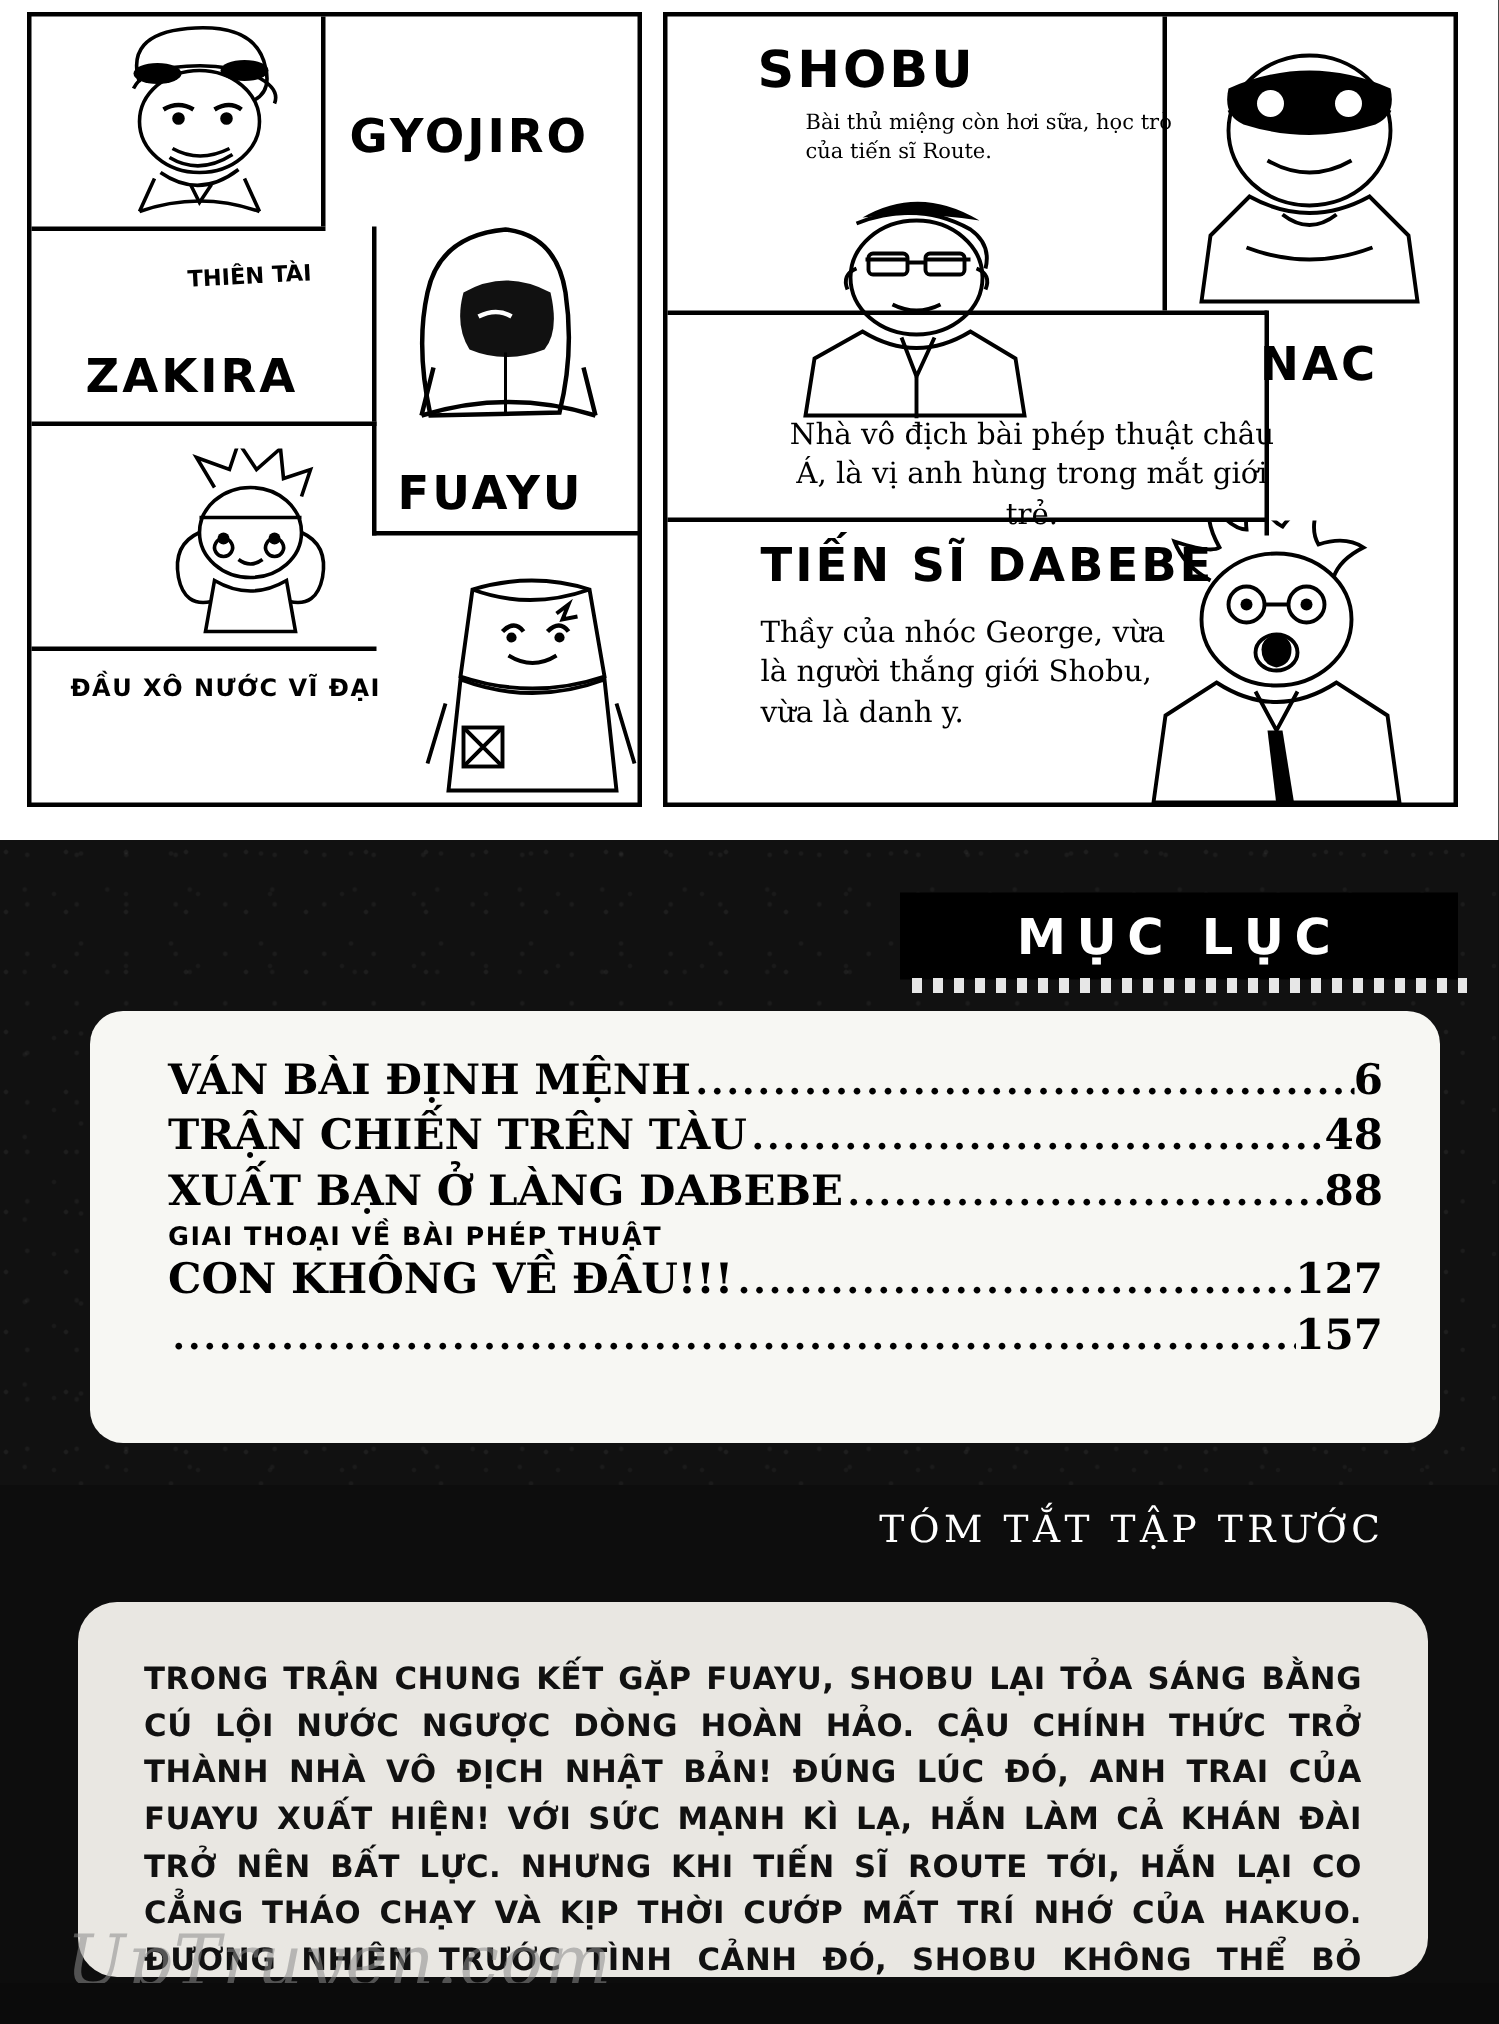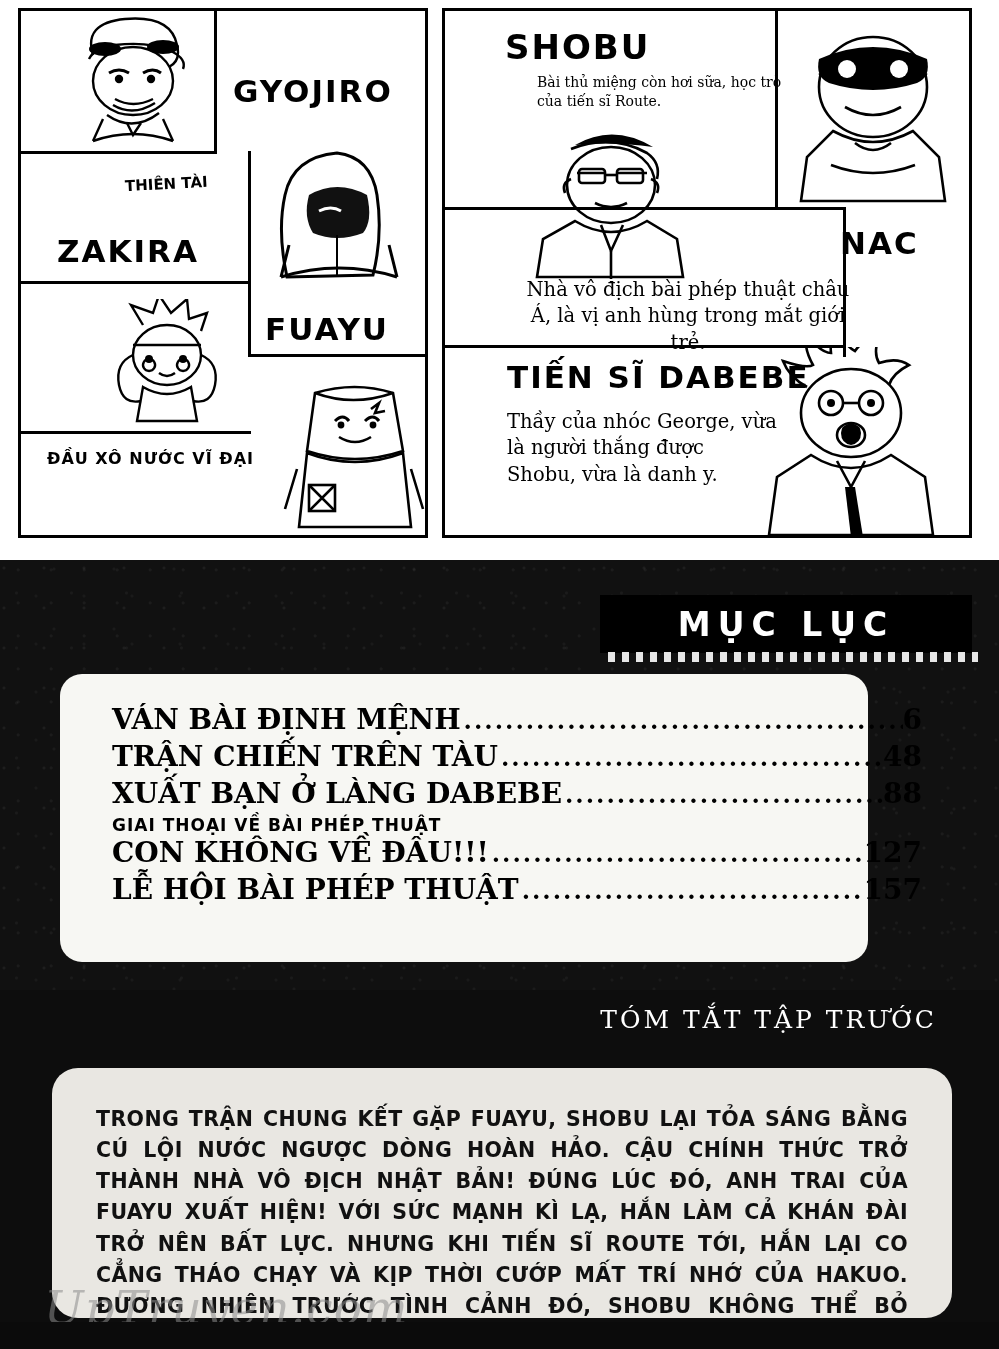--- a/index.html
+++ b/index.html
@@ -75,21 +75,21 @@
     font-size:33px;
     letter-spacing:7px;
   }
   .dotrow{
     position:absolute;left:608px;top:652px;width:370px;height:10px;
     background:repeating-linear-gradient(90deg,#ffffff 0 7px, transparent 7px 14px);
     opacity:.9;
   }
 
   .toc-card{
-    position:absolute;left:60px;top:674px;width:808px;height:288px;
+    position:absolute;left:60px;top:674px;width:900px;height:288px;
     background:#f7f7f3;
     border-radius:22px;
   }
   .toc-list{
     position:absolute;left:52px;top:32px;width:810px;
   }
   .toc-row{
     display:flex;align-items:baseline;
     font-family:"DejaVu Serif", serif;
     color:#000;
@@ -113,21 +113,21 @@
     font-family:"DejaVu Sans", sans-serif;
     font-weight:bold;
     font-size:17px;
     letter-spacing:1px;
     color:#000;
     margin:-2px 0 4px 0;
   }
 
   
   .tomtat{
-    position:absolute;right:62px;top:1005px;
+    position:absolute;right:76px;top:1005px;
     color:#fff;
     font-family:"DejaVu Serif", serif;
     font-size:25px;
     letter-spacing:3px;
   }
   .sum-card{
     position:absolute;left:52px;top:1068px;width:900px;height:250px;
     background:#e9e7e2;
     border-radius:26px;
     box-sizing:border-box;
@@ -301,21 +301,21 @@
             <path d="M70 128 q18 14 36 0"></path>
           </g>
           <path d="M34 44 q54 -24 108 0 q4 18 -10 24 q-44 14 -88 0 q-14 -6 -10 -24z" fill="#000"></path>
           <circle cx="62" cy="54" r="9" fill="#fff"></circle>
           <circle cx="114" cy="54" r="9" fill="#fff"></circle>
           <path d="M46 150 q42 16 84 0" fill="none" stroke="#000" stroke-width="2.6"></path>
         </svg>
       </div>
 
       <div class="cname" style="position:absolute;left:62px;top:348px;font-size:31px;">TIẾN SĨ DABEBE</div>
-      <div class="cdesc" style="position:absolute;left:62px;top:398px;width:270px;font-size:19.5px;">Thầy của nhóc George, vừa là người thắng được Shobu, vừa là danh y.</div>
+      <div class="cdesc" style="position:absolute;left:62px;top:398px;width:270px;font-size:19.5px;">Thầy của nhóc George, vừa là người thắng giới Shobu, vừa là danh y.</div>
 
       <div class="sketch" style="left:322px;top:336px;">
         <svg width="200" height="190" viewBox="0 0 200 190">
           <g fill="none" stroke="#000" stroke-width="2.6">
             <path d="M40 40 q-18 -10 -24 -26 q24 8 30 4 q-10 -18 -6 -30 q14 18 24 18 q-2 -20 8 -28 q4 20 16 26 q10 -14 24 -14 q-6 16 0 26 q18 -6 30 2 q-16 8 -20 20"></path>
             <ellipse cx="84" cy="66" rx="50" ry="44"></ellipse>
             <circle cx="64" cy="56" r="12"></circle>
             <circle cx="104" cy="56" r="12"></circle>
             <path d="M76 56 h16"></path>
             <ellipse cx="84" cy="88" rx="14" ry="12"></ellipse>
@@ -362,21 +362,20 @@
       </div>
       <div class="toc-sub">GIAI THOẠI VỀ BÀI PHÉP THUẬT</div>
 
       <div class="toc-row">
         <span class="t">CON KHÔNG VỀ ĐÂU!!!</span>
         <span class="leader">.........................................................................................................</span>
         <span class="pg">127</span>
       </div>
 
       <div class="toc-row">
-        <span class="t">LỄ HỘI BÀI PHÉP THUẬT</span>
         <span class="leader">.........................................................................................................</span>
         <span class="pg">157</span>
       </div>
 
     </div>
   </div>
 
   <div class="tomtat">TÓM TẮT TẬP TRƯỚC</div>
 
   <div class="sum-card">

